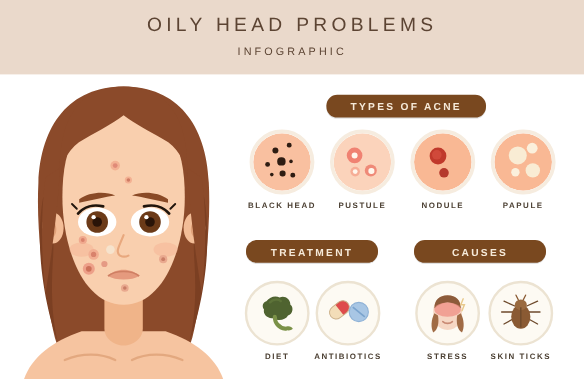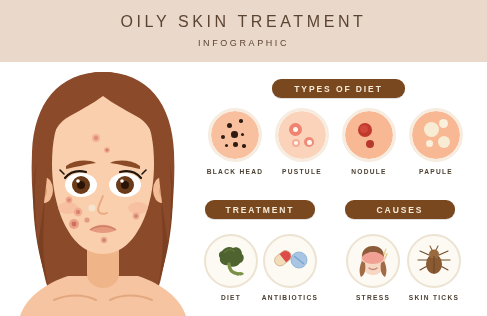--- a/index.html
+++ b/index.html
@@ -68,21 +68,21 @@
   
   .woman{position:absolute;left:8px;top:68px;width:190px;height:248px;}
   .woman svg{display:block;}
 </style>
 </head>
 <body>
 
 <div class="page">
 
   <div class="header">
-    <div class="title">OILY SKIN TREATMENT</div>
+    <div class="title">OILY HEAD PROBLEMS</div>
     <div class="subtitle">INFOGRAPHIC</div>
   </div>
 
   <div class="woman">
     <svg width="190" height="248" viewBox="0 0 190 248">
 
       <path d="M95 4 C50 4 26 36 24 84 C22 124 28 168 36 206 C40 226 48 240 58 246 L132 246 C142 240 150 226 154 206 C162 168 168 124 166 84 C164 36 140 4 95 4 Z" fill="#8b4a2a"></path>
 
       <path d="M28 96 C20 140 30 196 46 232 C36 214 34 180 36 150 C38 122 34 108 28 96 Z" fill="#7b3f22"></path>
       <path d="M162 96 C170 140 160 196 144 232 C154 214 156 180 154 150 C152 122 156 108 162 96 Z" fill="#7b3f22"></path>
@@ -143,21 +143,21 @@
           <circle cx="66" cy="156" r="2.4" fill="#cd7159"></circle>
         <circle cx="79" cy="152" r="2.6" fill="#e59a84"></circle>
         <circle cx="128" cy="148" r="3.4" fill="#e9a98f"></circle>
           <circle cx="128" cy="148" r="1.6" fill="#c97d66"></circle>
         <circle cx="96" cy="172" r="3.2" fill="#e9a98f"></circle>
           <circle cx="96" cy="172" r="1.5" fill="#c97d66"></circle>
       </g>
     </svg>
   </div>
 
-  <div class="pill" id="pill-types">TYPES OF DIET</div>
+  <div class="pill" id="pill-types">TYPES OF ACNE</div>
 
   <div class="item" style="left:205px;top:108px;width:60px;">
     <div class="circle skin">
       <div class="disc" style="background:#f9c0a0;"></div>
       <div class="spot" style="left:16px;top:12px;width:5px;height:5px;background:#2e1c12;"></div>
       <div class="spot" style="left:28px;top:8px;width:3.5px;height:3.5px;background:#2e1c12;"></div>
       <div class="spot" style="left:20px;top:20px;width:6.5px;height:6.5px;background:#2e1c12;"></div>
       <div class="spot" style="left:10px;top:24px;width:4px;height:4px;background:#2e1c12;"></div>
       <div class="spot" style="left:30px;top:22px;width:3px;height:3px;background:#2e1c12;"></div>
       <div class="spot" style="left:22px;top:31px;width:4.5px;height:4.5px;background:#2e1c12;"></div>

